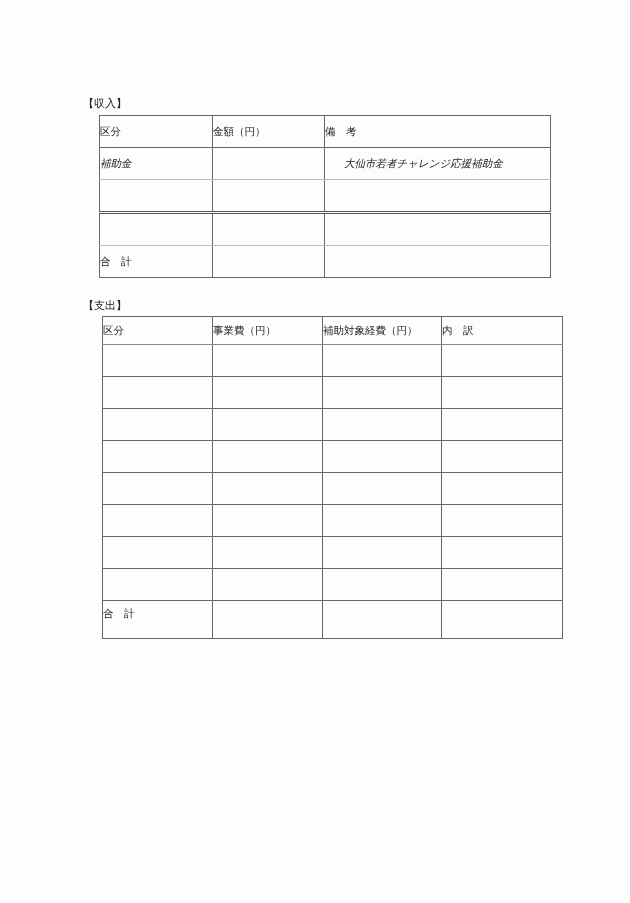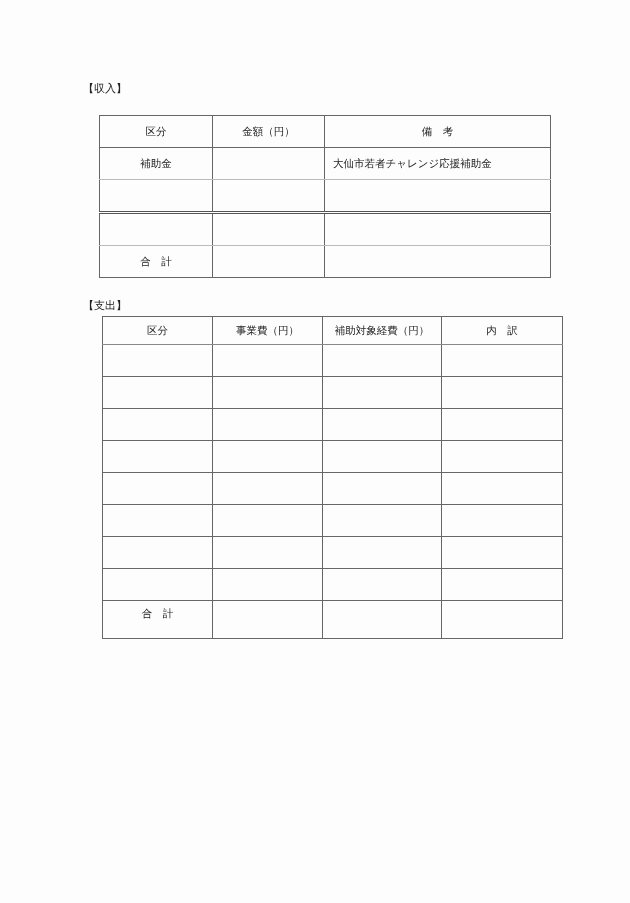--- a/index.html
+++ b/index.html
@@ -20,44 +20,44 @@
   table {
     position: absolute;
     border-collapse: collapse;
     table-layout: fixed;
     font-size: 10.5px;
   }
   td, th {
     border: 1px solid #666;
     padding: 0;
     font-weight: normal;
-    text-align: center;
+    text-align: left;
     vertical-align: middle;
   }
   
   #income { left: 99px; top: 115px; width: 451px; }
   #income th { height: 31px; }
   #income td { height: 31px; }
   #income .c3 { border-left-color: #aaa; margin-left: 41px; }
-  #income tr.data td { border-bottom-color: #bbb; }
+  #income tr.data td { border-bottom-color: #bbb; font-style: italic; }
   #income tr.data:nth-of-type(3) td { border-bottom: 3px double #555; }
-  #income td.note { text-align: left; padding-left: 8px; }
+  #income td.note { text-align: left; padding-left: 19px; }
   
   #expense { left: 102px; top: 316px; width: 460px; }
   #expense th { height: 27px; }
   #expense td { height: 31px; }
   #expense .c3 { border-left-color: #999; margin-left: 32px; }
   #expense .c4 { border-left-color: #888; font-family: Liberation Mono, monospace; }
   #expense tr.hdr th { border-bottom-color: #888; }
   #expense td.total-label { vertical-align: top; padding-top: 6px; }
 </style>
 </head>
 <body>
 
-<div class="section-label" style="left:83px; top:82px;">【収入】</div>
+<div class="section-label" style="left:83px; top:97px;">【収入】</div>
 
 <table id="income">
   <colgroup>
       <col style="width:113px">
       <col style="width:112px">
       <col style="width:226px">
     </colgroup>
   <tbody>
       <tr class="hdr">
     <th>区分</th>

